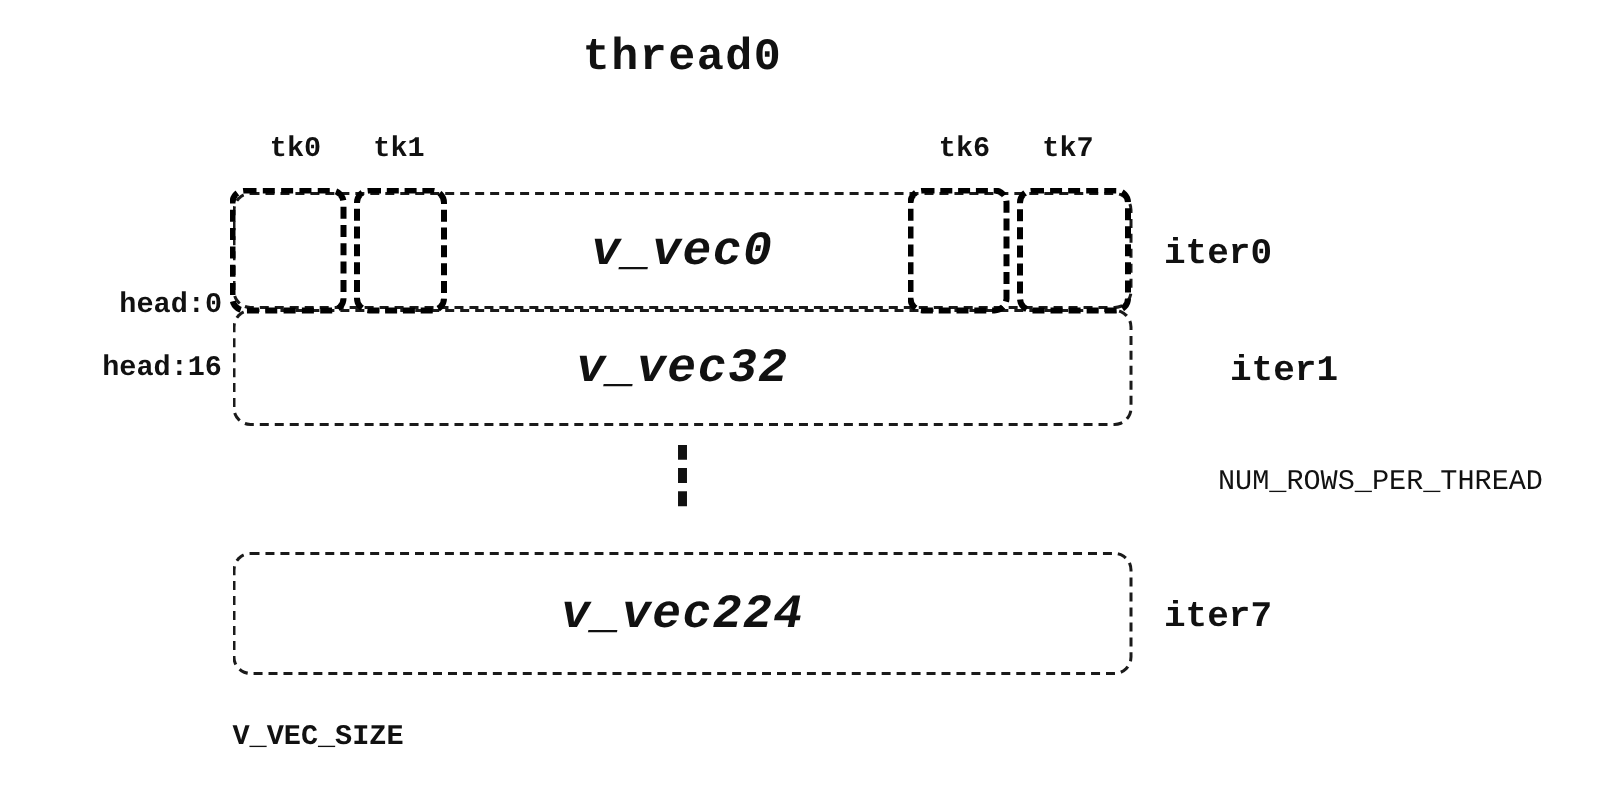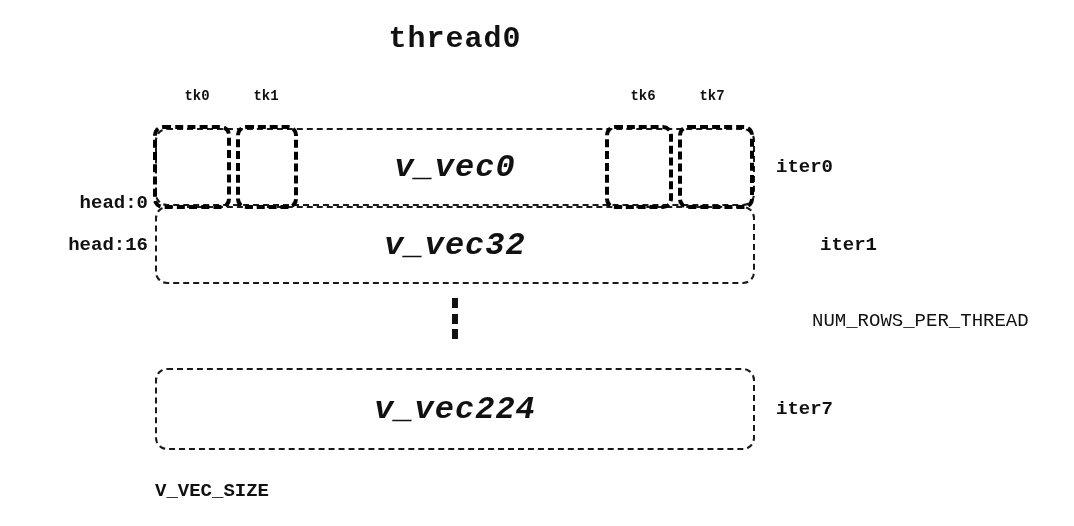--- a/index.html
+++ b/index.html
@@ -22,21 +22,21 @@
     text-align: center;
     font-size: 30px;
     font-weight: bold;
     letter-spacing: 1px;
   }
 
   .tk-label {
     position: absolute;
     top: 88px;
     transform: translateX(-50%);
-    font-size: 14px;
+    font-size: 19px;
     font-weight: bold;
     white-space: nowrap;
   }
   .tk0 { left: 197px; }
   .tk1 { left: 266px; text-align: center; }
   .tk6 { left: 643px; }
   .tk7 { left: 712px; }
 
   .vrow {
     position: absolute;
@@ -82,21 +82,21 @@
     font-weight: bold;
     white-space: nowrap;
   }
   .head0 { top: 156px; margin-top: 36px; }
   .head1 { top: 234px; }
   .head2 { top: 398px; }
 
   .iter-label {
     position: absolute;
     left: 776px;
-    font-size: 19px;
+    font-size: 24px;
     font-weight: bold;
     white-space: nowrap;
   }
   .iter0 { top: 156px; }
   .iter1 { top: 234px; margin-left: 44px; }
   .iter2 { top: 398px; }
 
   .v-ellipsis {
     position: absolute;
     left: 155px;

